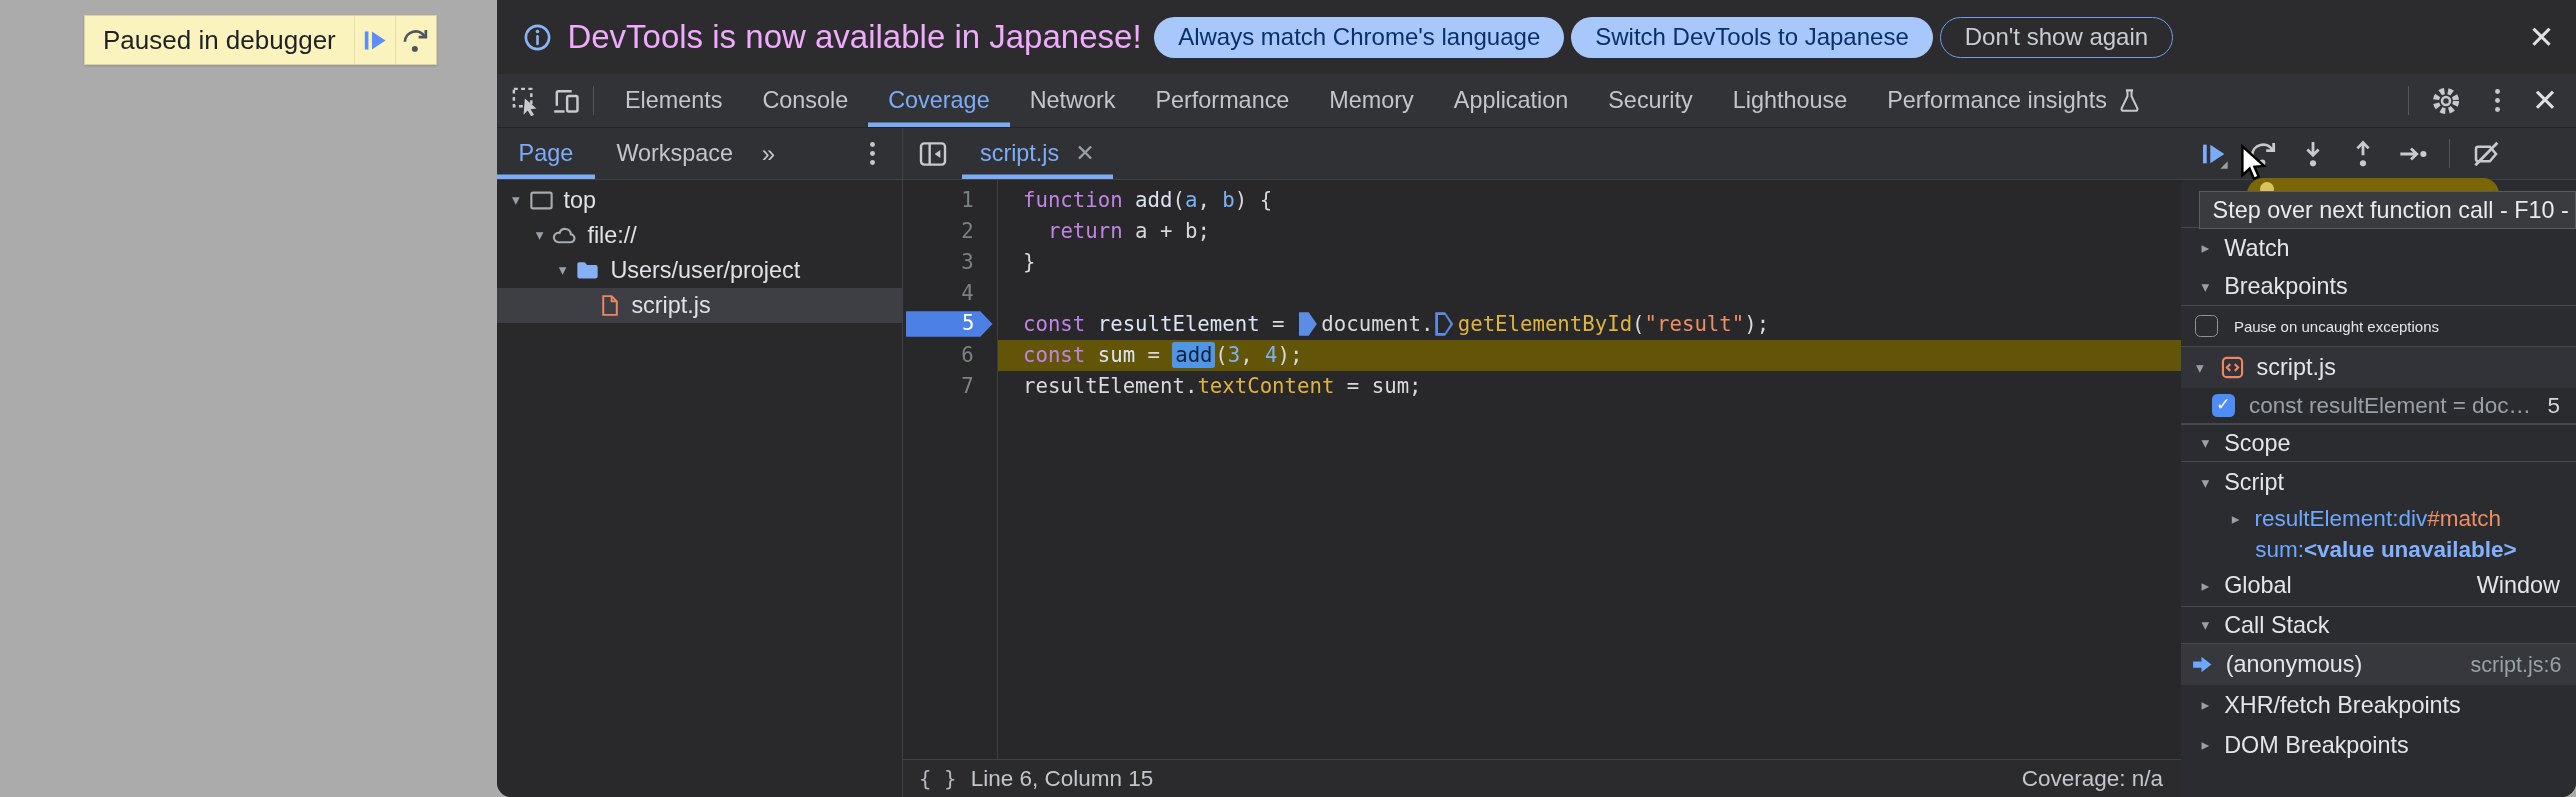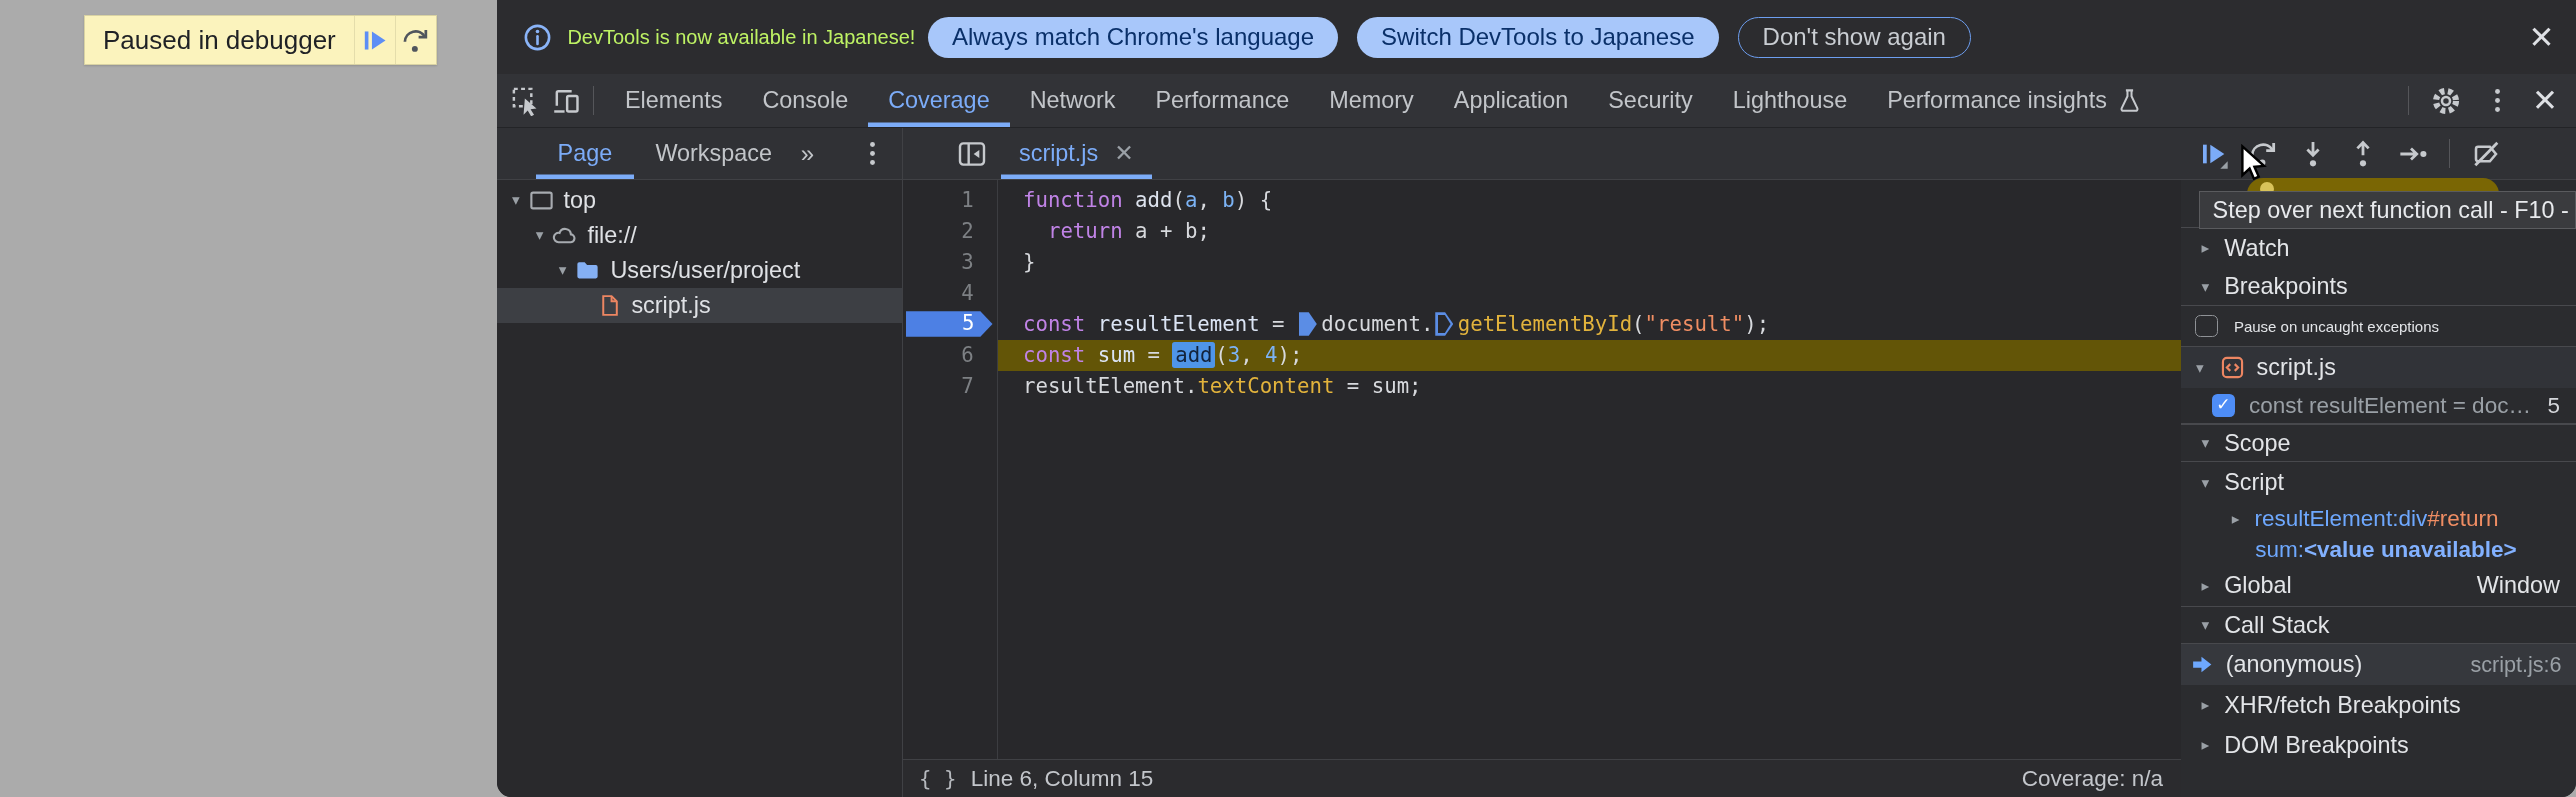--- a/index.html
+++ b/index.html
@@ -12,43 +12,43 @@
     border:0.9px solid #d8d2a3; display:flex; align-items:stretch; box-shadow:0 0.9px 1.8px rgba(0,0,0,.15); }
   .pb-label { display:flex; align-items:center; padding:0 18px; font-size:26px; color:#1f2125; }
   .pb-btn { width:41px; display:flex; align-items:center; justify-content:center; border-left:1.8px solid #e4ddab; }
 
   
   .devtools { position:absolute; left:497px; top:0; width:2079px; height:797px; background:#28282b;
     border-radius:0 0 14.4px 14.4px; overflow:hidden; display:flex; flex-direction:column; }
 
   .infobar { flex:0 0 74px; background:#2c2c2f; display:flex; align-items:center; }
   .infobar .icn { margin-left:25px; }
-  .ib-msg { margin-left:14.4px; font-size:20px; color:#bef264; white-space:nowrap; }
-  .ib-actions { display:flex; gap:19px; margin-left:12.6px; }
+  .ib-msg { margin-left:14.4px; font-size:33px; color:#f0abfc; white-space:nowrap; }
+  .ib-actions { display:flex; gap:7px; margin-left:12.6px; }
   .pill { height:41px; display:flex; align-items:center; padding:0 24px; border-radius:20.7px;
     font-size:24px; font-weight:500; white-space:nowrap; }
   .pill.filled { background:#a8c7fa; color:#0a3069; }
   .pill.outline { background:transparent; border:1.8px solid #6d9ef0; color:#c9cdd2; }
   .ib-close { margin-left:auto; margin-right:21.6px; font-size:31px; color:#dfe1e5; line-height:1; }
 
   .toolbar { flex:0 0 54px; background:#323337; display:flex; align-items:center; border-bottom:0.9px solid #232427; }
   .tb-left { display:flex; align-items:center; margin-left:12.6px; gap:10.8px; }
   .vsep { width:0.9px; height:29px; background:#55565a; margin:0 10.8px; }
   .tabs { display:flex; height:100%; }
   .tab { display:flex; align-items:center; padding:0 20px; font-size:23.4px; color:#c2c5c9; white-space:nowrap; }
   .tab.selected { color:#7cacf8; box-shadow:inset 0 -4.5px 0 #7cacf8; }
   .tab .icn { margin-left:9px; }
   .tb-right { margin-left:auto; display:flex; align-items:center; margin-right:12.6px; }
   .tb-right .icn { margin:0 10px; }
 
   .content { flex:1; display:flex; min-height:0; }
 
   
   .navigator { width:406px; border-right:1.8px solid #404145; background:#29292c; display:flex; flex-direction:column; }
-  .strip { height:52px; background:#303135; border-bottom:0.9px solid #404145; display:flex; align-items:center;padding-left:39px; }
+  .strip { height:52px; background:#303135; border-bottom:0.9px solid #404145; display:flex; align-items:center; }
   .nav-tab { height:100%; display:flex; align-items:center; padding:0 21.6px; font-size:23.4px; color:#c2c5c9; }
   .nav-tab.selected { color:#7cacf8; box-shadow:inset 0 -4.5px 0 #7cacf8; }
   .chev { color:#c2c5c9; font-size:24px; margin-left:7.2px; letter-spacing:-1.8px; }
   .nav-kebab { margin-left:auto; margin-right:14.4px; }
   .tree { padding-top:2.7px; }
   .tree-row { height:35px; display:flex; align-items:center; font-size:23.4px; color:#dfe1e5; white-space:nowrap; }
   .tree-row.selected { background:#3d3f44; }
   .tw-arrow { width:23.4px; text-align:center; color:#9aa0a6; font-size:15.3px; flex:0 0 23.4px; }
   .tree-row .icn { margin-right:9px; }
 
@@ -445,21 +445,21 @@
         </div>
         <div id="scope-rows">
             <div class="row" style="height:41px">
               <span class="arrow">▾</span>
               <span class="hd-label">Script</span>
             </div>
             <div class="row" style="height:31px">
               <span class="arrow" style="margin-left:43px">▸</span>
               <span class="scope-key" style="margin-left:7.2px">resultElement: </span>
               <span class="v-node">div</span>
-              <span class="v-id">#return</span>
+              <span class="v-id">#match</span>
             </div>
             <div class="row" style="height:31px">
               <span style="flex:0 0 67px"></span>
               <span class="scope-key" style="margin-left:7.2px">sum: </span>
               <span class="v-unavail">&lt;value unavailable&gt;</span>
             </div>
             <div class="row" style="height:41px">
               <span class="arrow">▸</span>
               <span class="hd-label">Global</span>
               <span class="right-val">Window</span>

